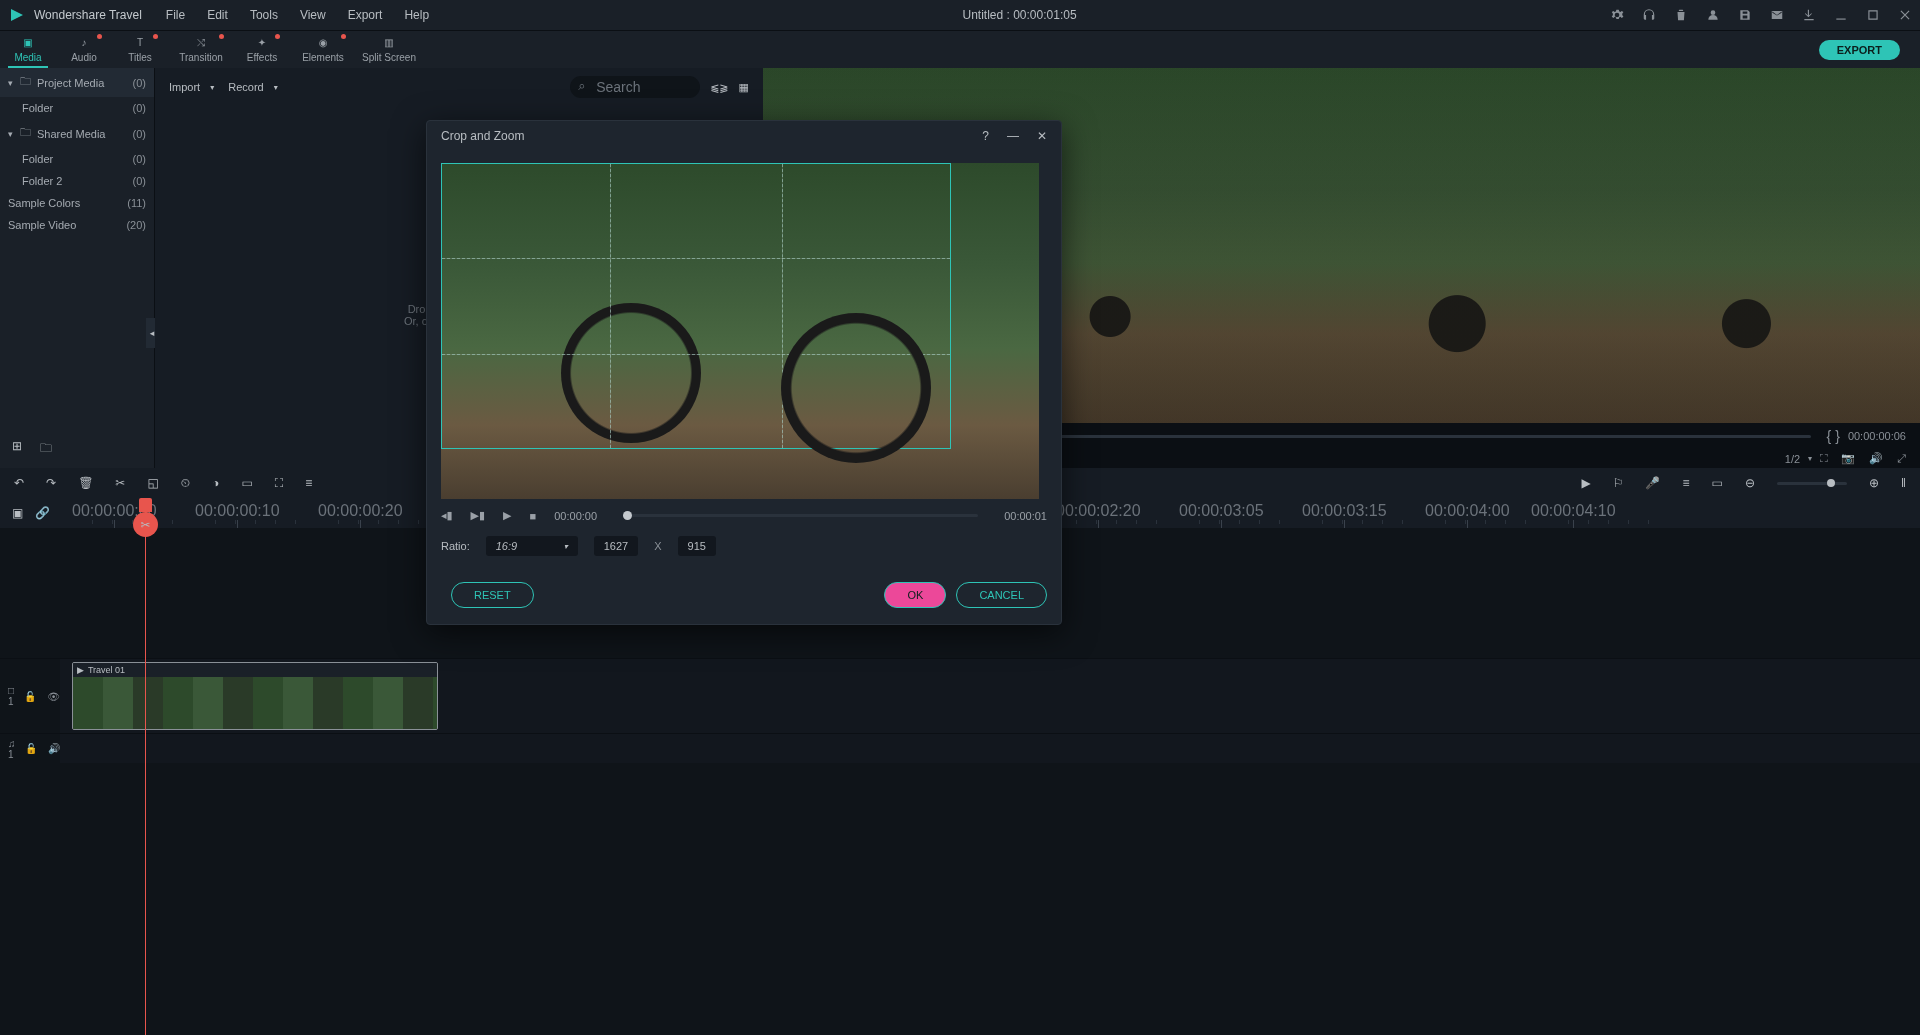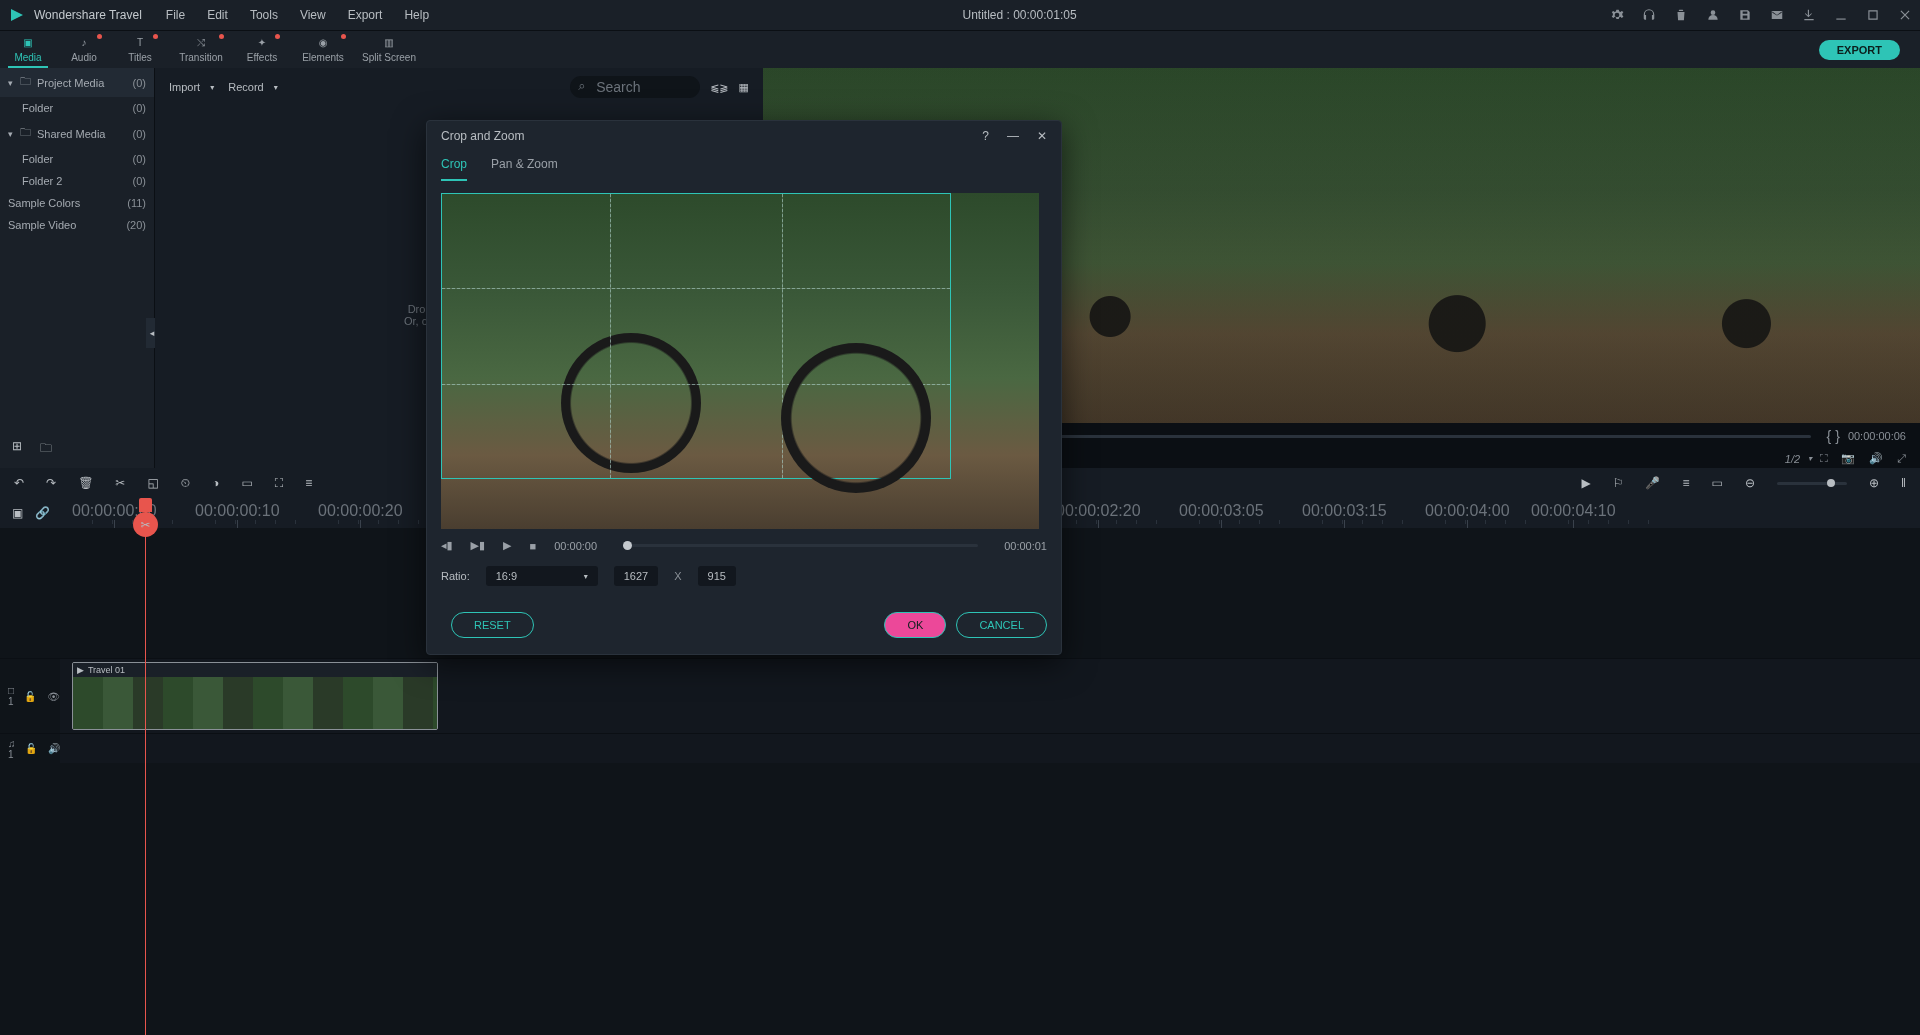--- a/index.html
+++ b/index.html
@@ -54,21 +54,21 @@
   radial-gradient(circle at 30% 70%, #1a1a1a 20px, transparent 21px),
   radial-gradient(circle at 60% 72%, #1a1a1a 28px, transparent 29px),
   radial-gradient(circle at 85% 72%, #1a1a1a 24px, transparent 25px),
   linear-gradient(180deg,#2d4a2b 0%,#3a5838 35%,#4a6842 55%,#6b5a42 75%,#5a4a38 100%);
   position:relative; }
 .preview-bar { height:42px; display:flex; align-items:center; padding:0 14px; gap:8px; font-size:11px; color:#8a9097; }
 .pb-slider { flex:1; height:3px; background:#2a323c; border-radius:2px; position:relative; margin:0 8px; }
 .pb-slider::after { content:""; position:absolute; left:0; top:-3px; width:8px; height:8px; background:#b8bdc2; border-radius:50%; }
 .pb-mark { display:flex; gap:4px; }
 .pb-brkt { font-size:14px; }
-.pb-zoom { display:flex; align-items:center; gap:8px; margin-left:auto;font-style:italic; }
+.pb-zoom { display:flex; align-items:center; gap:8px; margin-left:auto; }
 .pb-zoom .zs { font-size:8px; }
 .pb-right-icons { display:flex; gap:14px; align-items:center; }
 
 .tl-tools { height:30px; background:#161c24; display:flex; align-items:center; padding:0 14px; gap:22px; }
 .tl-tools .grp { display:flex; gap:22px; }
 .tl-tools .right { margin-left:auto; display:flex; gap:22px; align-items:center; }
 .tl-tools .zoom-slider { width:70px; height:3px; background:#2a323c; border-radius:2px; position:relative; }
 .tl-tools .zoom-slider::after { content:""; position:absolute; left:72%; top:-3px; width:8px; height:8px; background:#b8bdc2; border-radius:50%; }
 
 .timeline { flex:1; background:#0f1419; position:relative; overflow:hidden; height:calc(100% - 498px); }
@@ -118,21 +118,21 @@
 .crop-rect .gl { position:absolute; background:rgba(255,255,255,0.15); border-top:1px dashed rgba(160,200,190,0.6); border-left:1px dashed rgba(160,200,190,0.6); }
 .crop-rect .gh1 { left:0; right:0; top:33%; height:0; }
 .crop-rect .gh2 { left:0; right:0; top:67%; height:0; }
 .crop-rect .gv1 { top:0; bottom:0; left:33%; width:0; }
 .crop-rect .gv2 { top:0; bottom:0; left:67%; width:0; }
 .crop-play { display:flex; align-items:center; gap:18px; font-size:11px; color:#9aa0a7; }
 .crop-play .slider { flex:1; height:3px; background:#2a323c; border-radius:2px; position:relative; margin:0 8px; }
 .crop-play .slider::after { content:""; position:absolute; left:0; top:-3px; width:9px; height:9px; background:#c4c9ce; border-radius:50%; }
 .crop-ratio { display:flex; align-items:center; gap:16px; padding:14px 0 4px; font-size:11px; }
 .crop-ratio .sel, .crop-ratio .num { background:#12171e; border-radius:3px; padding:4px 10px; display:flex; align-items:center; gap:8px; }
-.crop-ratio .sel { width:112px; justify-content:space-between; }
+.crop-ratio .sel { width:92px; justify-content:space-between;font-style:italic; }
 .crop-ratio .x { color:#8a9097; }
 .modal-foot { display:flex; padding:10px 14px 16px; }
 .btn { padding:6px 22px; border-radius:16px; font-size:11px; cursor:pointer; border:1px solid #2ec4b6; background:transparent; color:#2ec4b6; }
 .btn.primary { background:#ec4899; color:#0b1f1c; }
 .modal-foot .spacer { flex:1; }
 .modal-foot .btn { margin-left:10px; }
 </style>
 </head>
 <body>
 
@@ -484,24 +484,20 @@
 <div class="modal-overlay">
   <div class="modal">
     <div class="modal-title">
       <span>Crop and Zoom</span>
       <div class="mtr">
         <span>?</span>
         <span>—</span>
         <span>✕</span>
       </div>
     </div>
-    <div class="modal-tabs">
-      <div class="modal-tab active">Crop</div>
-      <div class="modal-tab">Pan &amp; Zoom</div>
-    </div>
     <div class="modal-body">
       <div class="crop-area">
         <div class="crop-rect">
           <div class="h tl"></div>
           <div class="h tr"></div>
           <div class="h bl"></div>
           <div class="h br"></div>
           <div class="gl gh1"></div>
             <div class="gl gh2"></div>
           <div class="gl gv1"></div>

